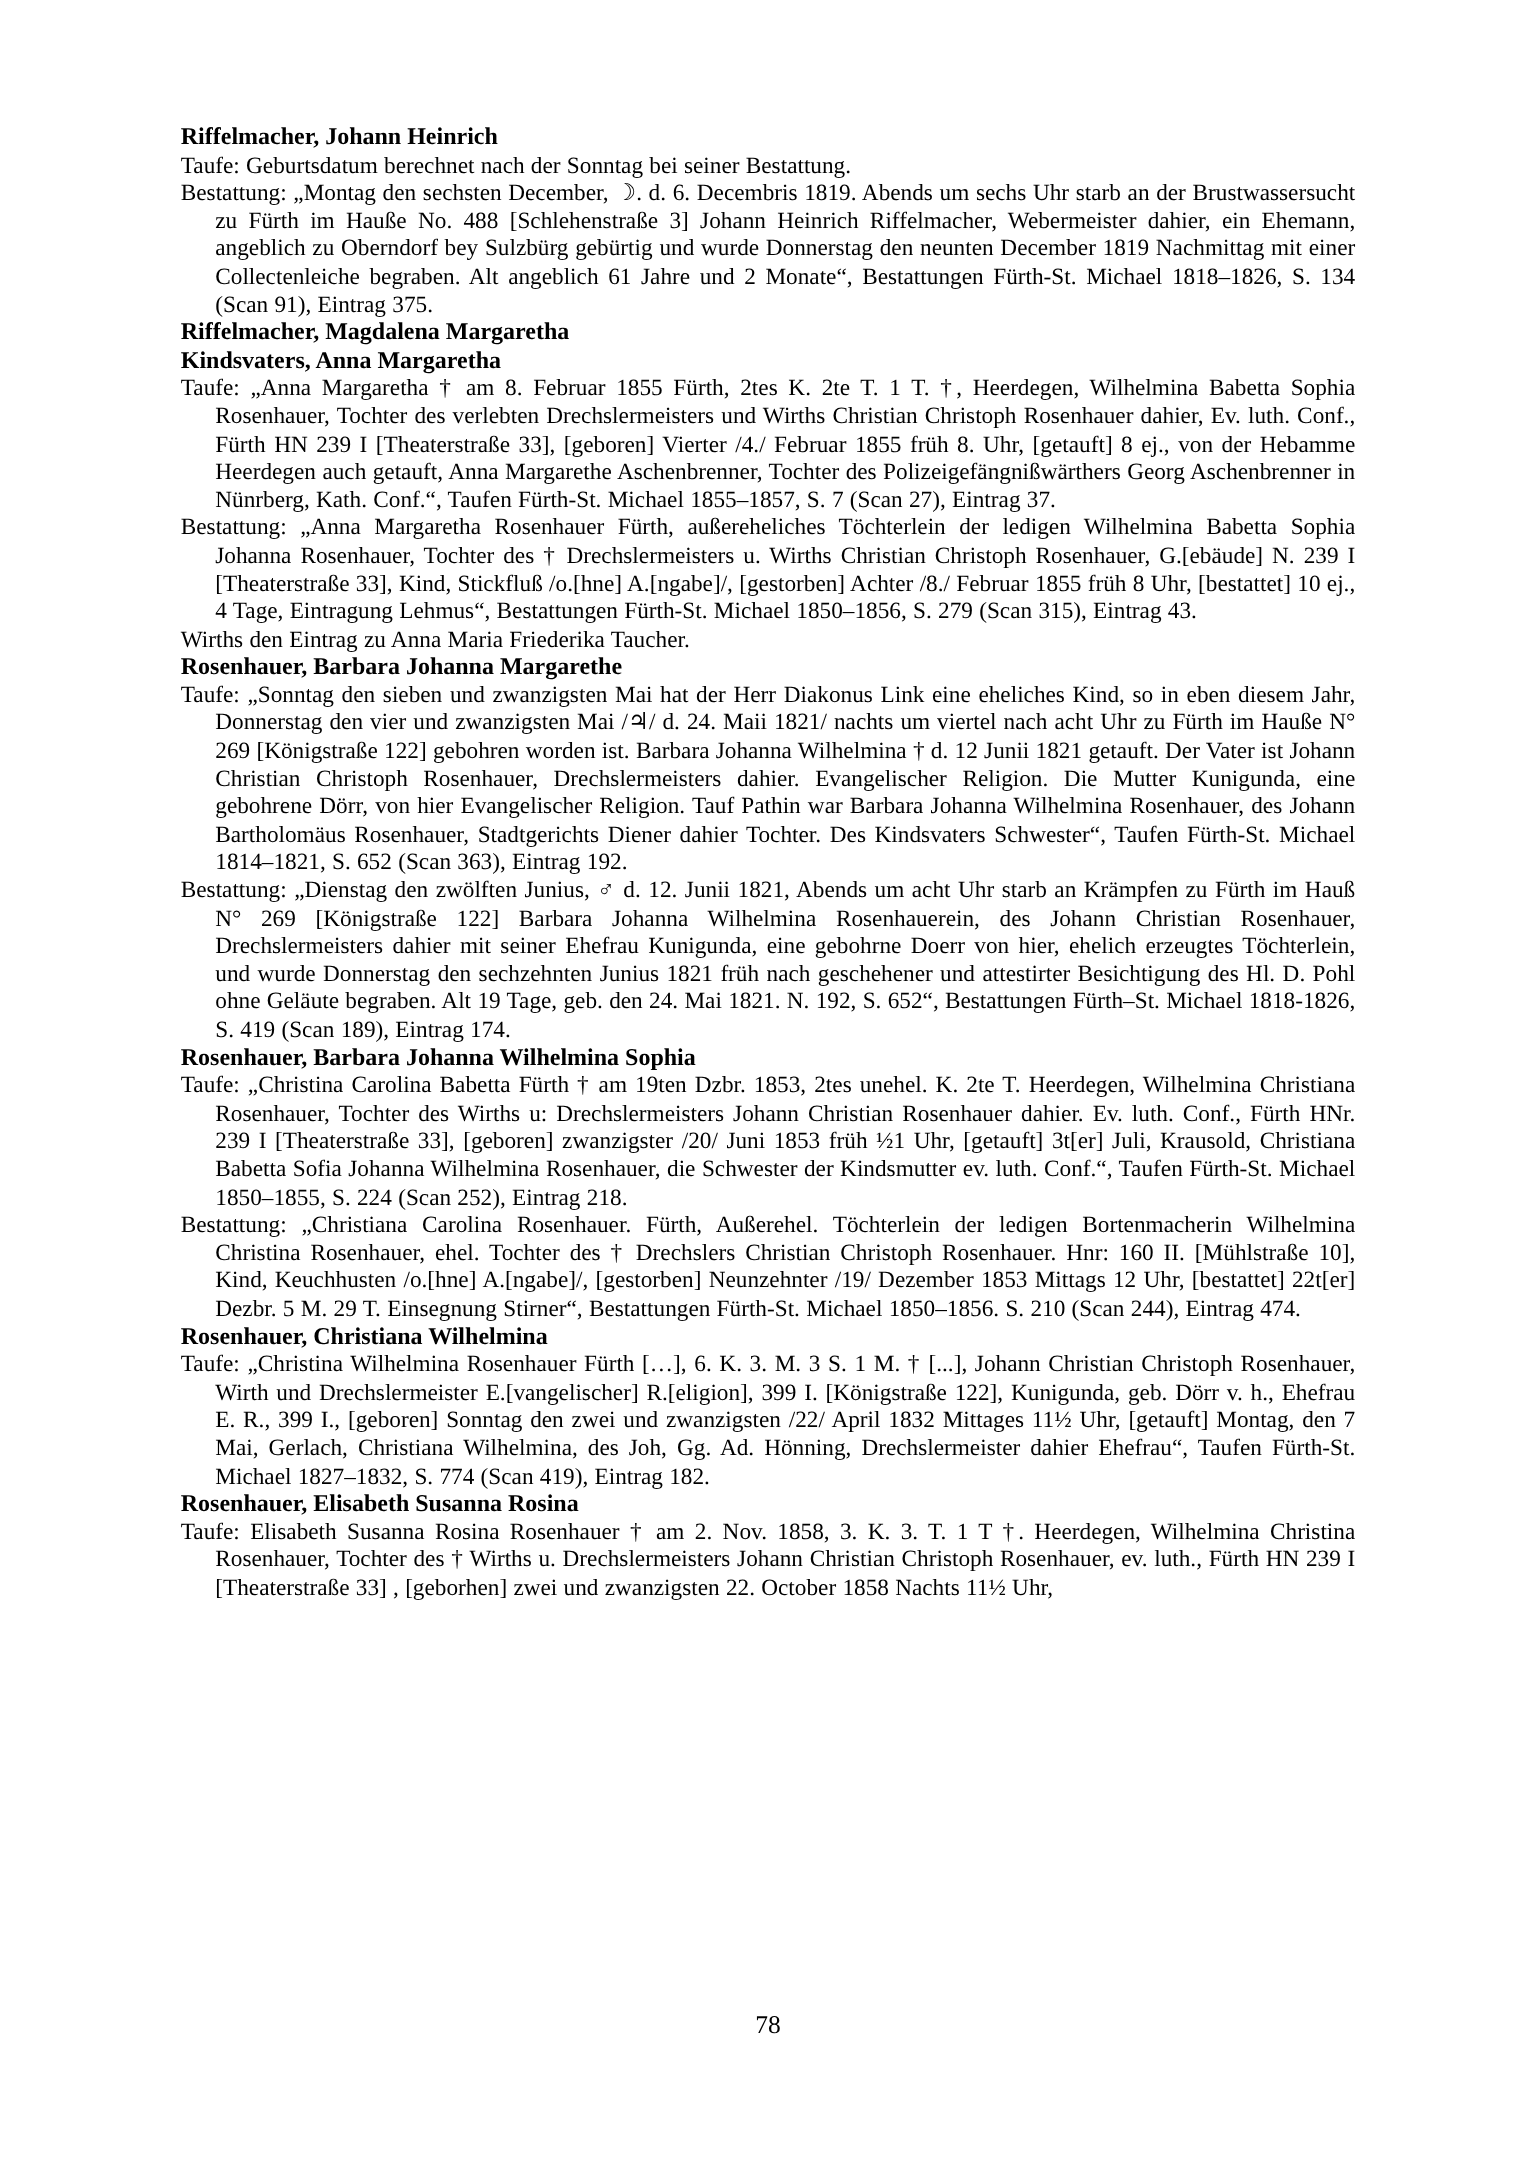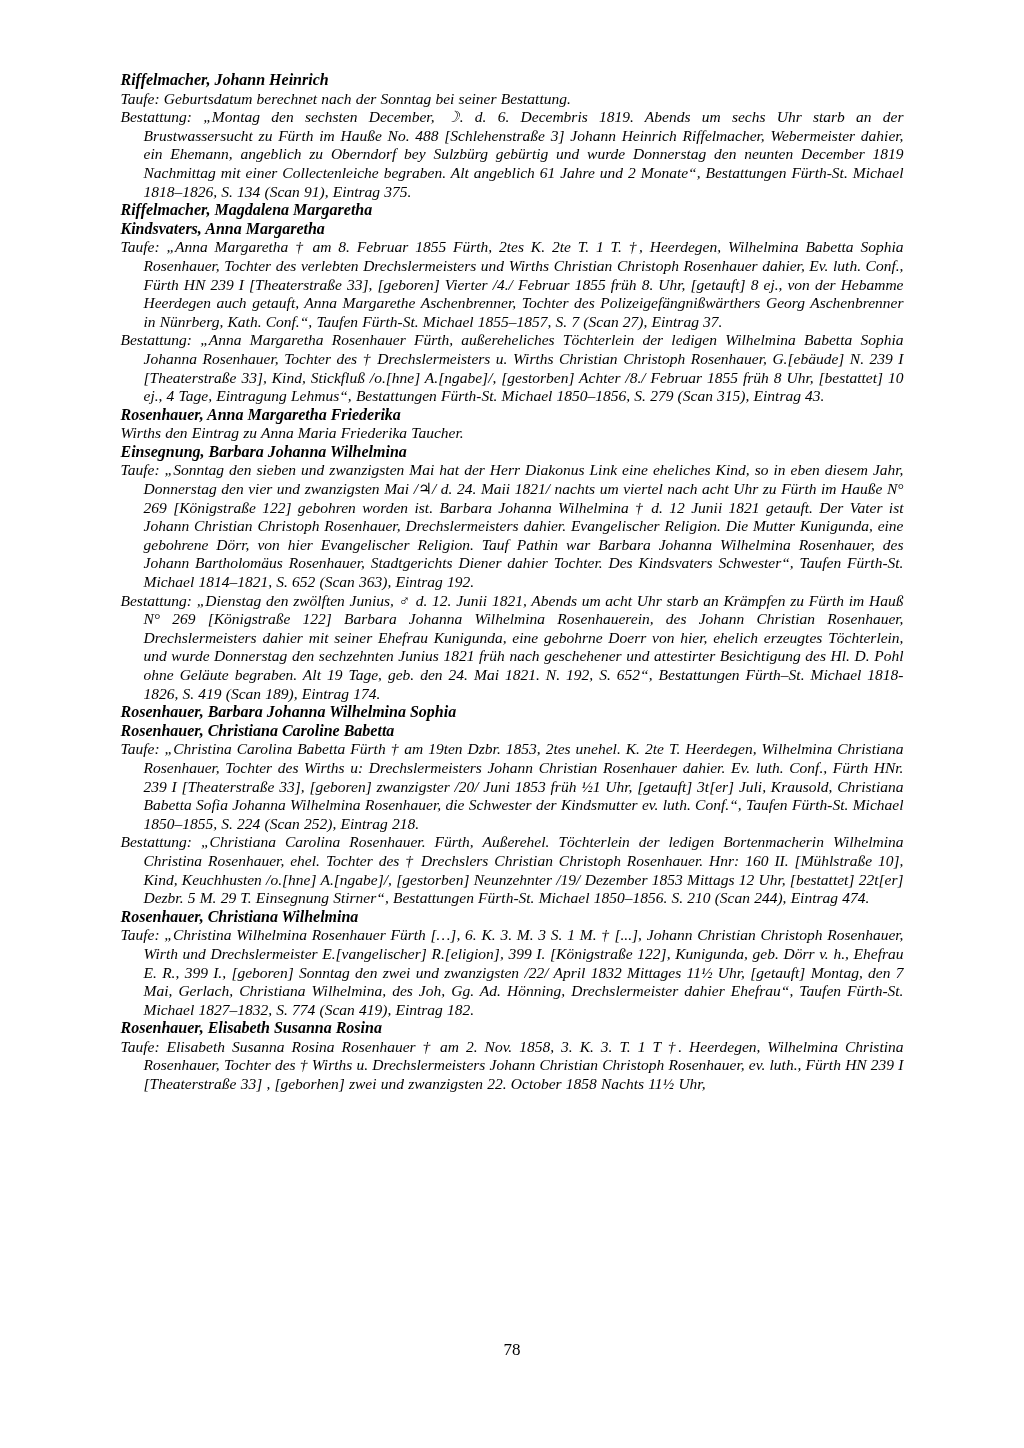--- a/index.html
+++ b/index.html
@@ -10,25 +10,24 @@
   body {
     width: 1024px;
     height: 1448px;
     position: relative;
     overflow: hidden;
     font-family: "Liberation Serif", "DejaVu Serif", serif;
     color: #000000;
   }
   .page {
     width: 783px;
-    margin: 0 auto;
+    margin: 12px auto;
     padding-top: 71px;
     font-size: 15.5px;
     line-height: 18.6px;
-    font-style: italic;
   }
   .entry-heading {
     font-weight: bold;
     font-size: 16px;
     text-align: left;
   }
   p.entry-paragraph {
     margin: 0;
     text-align: justify;
     padding-left: 23px;
@@ -49,27 +48,25 @@
 
 <div class="page">
   <div id="entries">
       <div class="entry-heading">Riffelmacher, Johann Heinrich</div>
       <p class="entry-paragraph">Taufe: Geburtsdatum berechnet nach der Sonntag bei seiner Bestattung.</p>
       <p class="entry-paragraph">Bestattung: „Montag den sechsten December, ☽. d. 6. Decembris 1819. Abends um sechs Uhr starb an der Brustwassersucht zu Fürth im Hauße No. 488 [Schlehenstraße 3] Johann Heinrich Riffelmacher, Webermeister dahier, ein Ehemann, angeblich zu Oberndorf bey Sulzbürg gebürtig und wurde Donnerstag den neunten December 1819 Nachmittag mit einer Collectenleiche begraben. Alt angeblich 61 Jahre und 2 Monate“, Bestattungen Fürth-St. Michael 1818–1826, S. 134 (Scan 91), Eintrag 375.</p>
       <div class="entry-heading">Riffelmacher, Magdalena Margaretha</div>
       <div class="entry-heading">Kindsvaters, Anna Margaretha</div>
       <p class="entry-paragraph">Taufe: „Anna Margaretha † am 8. Februar 1855 Fürth, 2tes K. 2te T. 1 T. †, Heerdegen, Wilhelmina Babetta Sophia Rosenhauer, Tochter des verlebten Drechslermeisters und Wirths Christian Christoph Rosenhauer dahier, Ev. luth. Conf., Fürth HN 239 I [Theaterstraße 33], [geboren] Vierter /4./ Februar 1855 früh 8. Uhr, [getauft] 8 ej., von der Hebamme Heerdegen auch getauft, Anna Margarethe Aschenbrenner, Tochter des Polizeigefängnißwärthers Georg Aschenbrenner in Nünrberg, Kath. Conf.“, Taufen Fürth-St. Michael 1855–1857, S. 7 (Scan 27), Eintrag 37.</p>
       <p class="entry-paragraph">Bestattung: „Anna Margaretha Rosenhauer Fürth, außereheliches Töchterlein der ledigen Wilhelmina Babetta Sophia Johanna Rosenhauer, Tochter des † Drechslermeisters u. Wirths Christian Christoph Rosenhauer, G.[ebäude] N. 239 I [Theaterstraße 33], Kind, Stickfluß /o.[hne] A.[ngabe]/, [gestorben] Achter /8./ Februar 1855 früh 8 Uhr, [bestattet] 10 ej., 4 Tage, Eintragung Lehmus“, Bestattungen Fürth-St. Michael 1850–1856, S. 279 (Scan 315), Eintrag 43.</p>
-      <div class="entry-heading">Rosenhauer, Anna Margaretha Friederika</div>
       <p class="entry-paragraph">Wirths den Eintrag zu Anna Maria Friederika Taucher.</p>
-      <div class="entry-heading">Einsegnung, Barbara Johanna Wilhelmina</div>
+      <div class="entry-heading">Rosenhauer, Barbara Johanna Margarethe</div>
       <p class="entry-paragraph">Taufe: „Sonntag den sieben und zwanzigsten Mai hat der Herr Diakonus Link eine eheliches Kind, so in eben diesem Jahr, Donnerstag den vier und zwanzigsten Mai /♃/ d. 24. Maii 1821/ nachts um viertel nach acht Uhr zu Fürth im Hauße N° 269 [Königstraße 122] gebohren worden ist. Barbara Johanna Wilhelmina † d. 12 Junii 1821 getauft. Der Vater ist Johann Christian Christoph Rosenhauer, Drechslermeisters dahier. Evangelischer Religion. Die Mutter Kunigunda, eine gebohrene Dörr, von hier Evangelischer Religion. Tauf Pathin war Barbara Johanna Wilhelmina Rosenhauer, des Johann Bartholomäus Rosenhauer, Stadtgerichts Diener dahier Tochter. Des Kindsvaters Schwester“, Taufen Fürth-St. Michael 1814–1821, S. 652 (Scan 363), Eintrag 192.</p>
       <p class="entry-paragraph">Bestattung: „Dienstag den zwölften Junius, ♂ d. 12. Junii 1821, Abends um acht Uhr starb an Krämpfen zu Fürth im Hauß N° 269 [Königstraße 122] Barbara Johanna Wilhelmina Rosenhauerein, des Johann Christian Rosenhauer, Drechslermeisters dahier mit seiner Ehefrau Kunigunda, eine gebohrne Doerr von hier, ehelich erzeugtes Töchterlein, und wurde Donnerstag den sechzehnten Junius 1821 früh nach geschehener und attestirter Besichtigung des Hl. D. Pohl ohne Geläute begraben. Alt 19 Tage, geb. den 24. Mai 1821. N. 192, S. 652“, Bestattungen Fürth–St. Michael 1818-1826, S. 419 (Scan 189), Eintrag 174.</p>
       <div class="entry-heading">Rosenhauer, Barbara Johanna Wilhelmina Sophia</div>
-      <div class="entry-heading">Rosenhauer, Christiana Caroline Babetta</div>
       <p class="entry-paragraph">Taufe: „Christina Carolina Babetta Fürth † am 19ten Dzbr. 1853, 2tes unehel. K. 2te T. Heerdegen, Wilhelmina Christiana Rosenhauer, Tochter des Wirths u: Drechslermeisters Johann Christian Rosenhauer dahier. Ev. luth. Conf., Fürth HNr. 239 I [Theaterstraße 33], [geboren] zwanzigster /20/ Juni 1853 früh ½1 Uhr, [getauft] 3t[er] Juli, Krausold, Christiana Babetta Sofia Johanna Wilhelmina Rosenhauer, die Schwester der Kindsmutter ev. luth. Conf.“, Taufen Fürth-St. Michael 1850–1855, S. 224 (Scan 252), Eintrag 218.</p>
       <p class="entry-paragraph">Bestattung: „Christiana Carolina Rosenhauer. Fürth, Außerehel. Töchterlein der ledigen Bortenmacherin Wilhelmina Christina Rosenhauer, ehel. Tochter des † Drechslers Christian Christoph Rosenhauer. Hnr: 160 II. [Mühlstraße 10], Kind, Keuchhusten /o.[hne] A.[ngabe]/, [gestorben] Neunzehnter /19/ Dezember 1853 Mittags 12 Uhr, [bestattet] 22t[er] Dezbr. 5 M. 29 T. Einsegnung Stirner“, Bestattungen Fürth-St. Michael 1850–1856. S. 210 (Scan 244), Eintrag 474.</p>
       <div class="entry-heading">Rosenhauer, Christiana Wilhelmina</div>
       <p class="entry-paragraph">Taufe: „Christina Wilhelmina Rosenhauer Fürth […], 6. K. 3. M. 3 S. 1 M. † [...], Johann Christian Christoph Rosenhauer, Wirth und Drechslermeister E.[vangelischer] R.[eligion], 399 I. [Königstraße 122], Kunigunda, geb. Dörr v. h., Ehefrau E. R., 399 I., [geboren] Sonntag den zwei und zwanzigsten /22/ April 1832 Mittages 11½ Uhr, [getauft] Montag, den 7 Mai, Gerlach, Christiana Wilhelmina, des Joh, Gg. Ad. Hönning, Drechslermeister dahier Ehefrau“, Taufen Fürth-St. Michael 1827–1832, S. 774 (Scan 419), Eintrag 182.</p>
       <div class="entry-heading">Rosenhauer, Elisabeth Susanna Rosina</div>
       <p class="entry-paragraph">Taufe: Elisabeth Susanna Rosina Rosenhauer † am 2. Nov. 1858, 3. K. 3. T. 1 T †. Heerdegen, Wilhelmina Christina Rosenhauer, Tochter des † Wirths u. Drechslermeisters Johann Christian Christoph Rosenhauer, ev. luth., Fürth HN 239 I [Theaterstraße 33] , [geborhen] zwei und zwanzigsten 22. October 1858 Nachts 11½ Uhr,</p>
     </div>
 </div>
 
 <div class="page-number">78</div>

